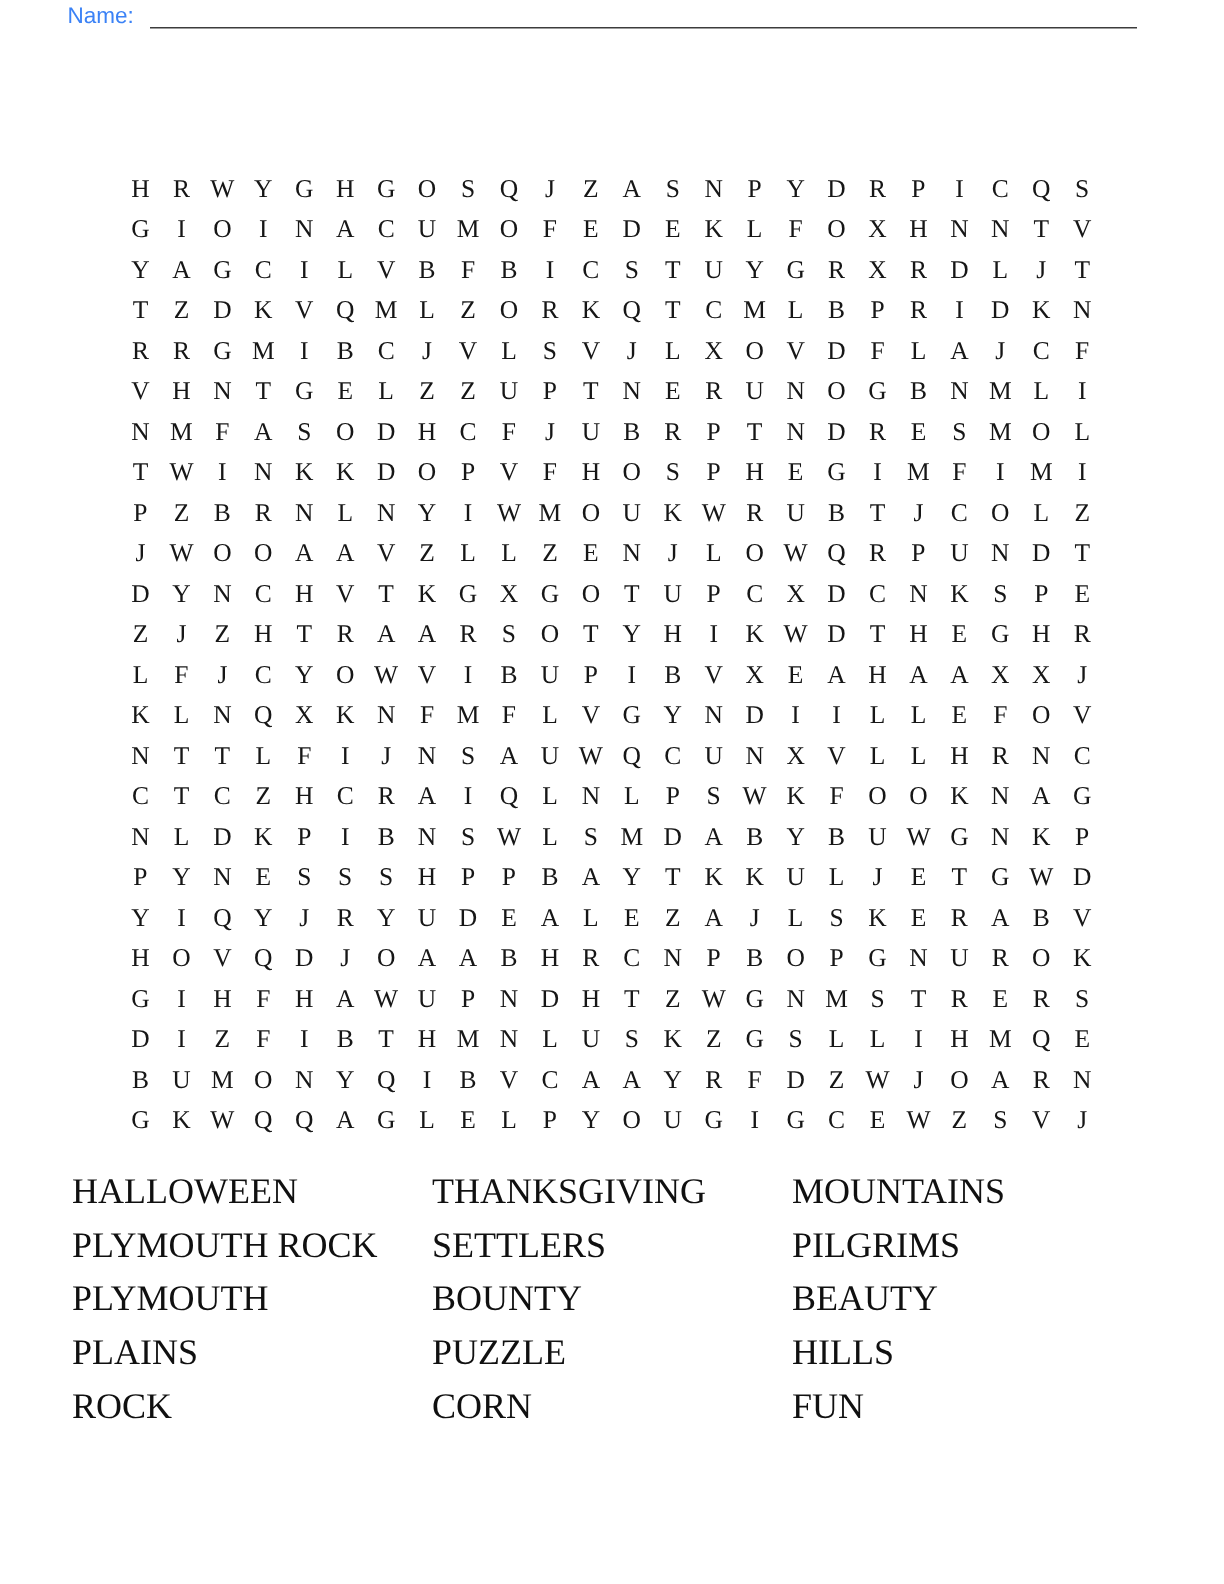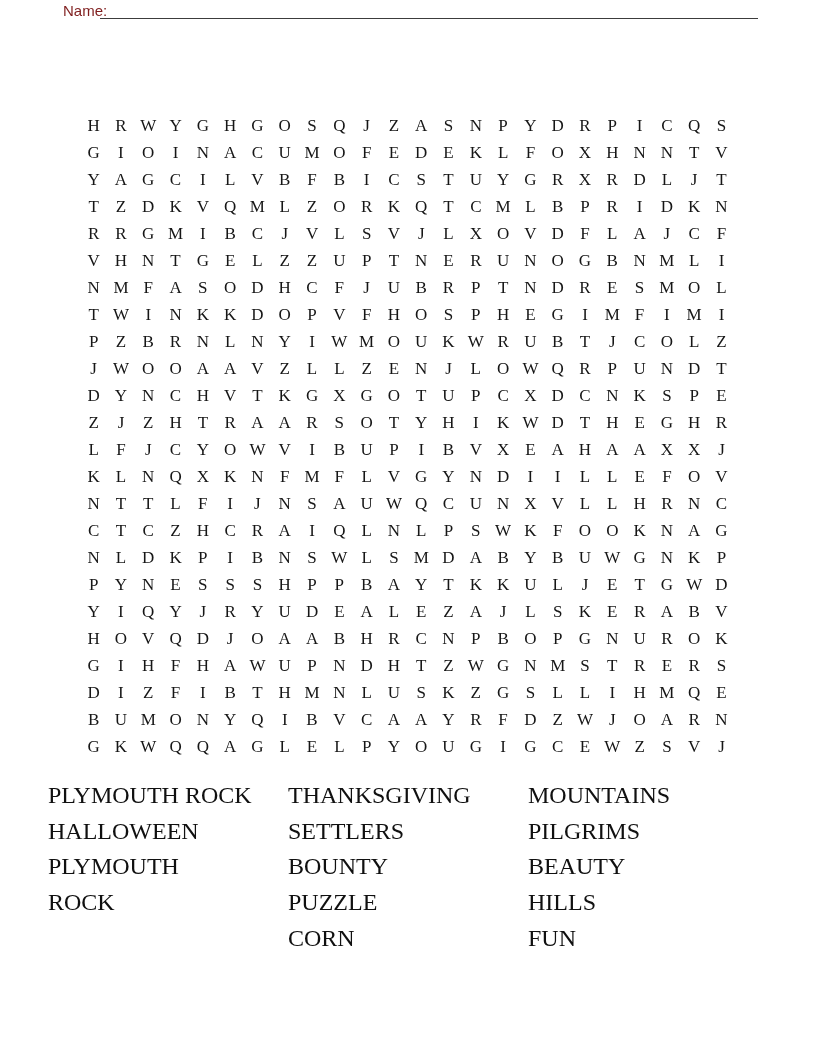--- a/index.html
+++ b/index.html
@@ -3,23 +3,23 @@
 <meta charset="utf-8">
 <style>
   html, body { margin: 0; padding: 0; background: #ffffff; }
   body { width: 816px; height: 1056px; }
   .page {
     position: relative; width: 816px; height: 1056px;
     background: #ffffff; overflow: hidden;
     font-family: "Liberation Serif", serif;
   }
   .name-label {
-    position: absolute; left: 63px; top: 2px;
+    position: absolute; left: 45px; top: 2px;
     font-family: "Liberation Sans", sans-serif;
-    font-size: 15px; line-height: 18px; color: #7f1d1d;
+    font-size: 15px; line-height: 18px; color: #3b82f6;
   }
   .name-line {
     position: absolute; left: 100px; top: 0; width: 658px; height: 18px;
     border-bottom: 1.6px solid #3c3c3c;
   }
   .title {
     position: absolute; left: 0; top: 33px; width: 816px;
     text-align: center; font-size: 52px; line-height: 56px;
     color: #0e0e0e; white-space: nowrap;
   }
@@ -620,23 +620,24 @@
       <div class="cell">C</div>
       <div class="cell">E</div>
       <div class="cell">W</div>
       <div class="cell">Z</div>
       <div class="cell">S</div>
       <div class="cell">V</div>
       <div class="cell">J</div>
     </div>
   <div class="words" id="word-list">
       <div class="wcol">
+        <div class="word">HALLOWEEN</div>
         <div class="word">PLYMOUTH ROCK</div>
-        <div class="word">HALLOWEEN</div>
         <div class="word">PLYMOUTH</div>
+        <div class="word">PLAINS</div>
         <div class="word">ROCK</div>
       </div>
       <div class="wcol">
         <div class="word">THANKSGIVING</div>
         <div class="word">SETTLERS</div>
         <div class="word">BOUNTY</div>
         <div class="word">PUZZLE</div>
         <div class="word">CORN</div>
       </div>
       <div class="wcol">

